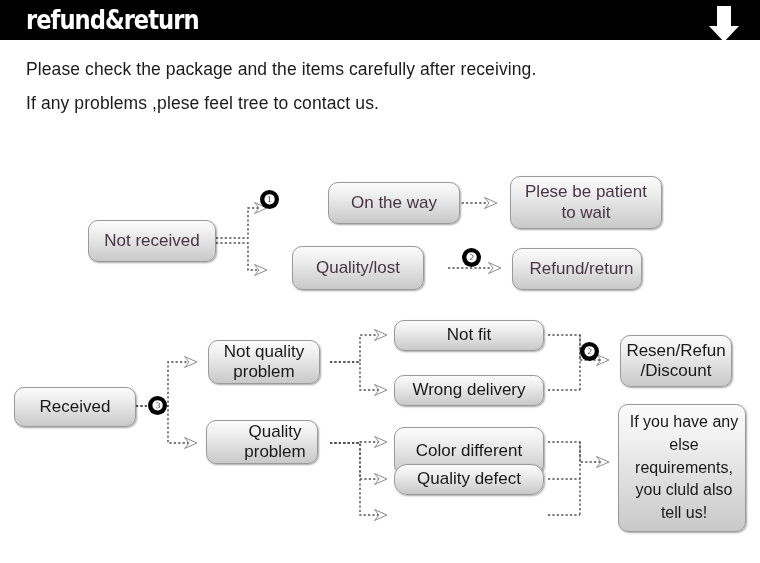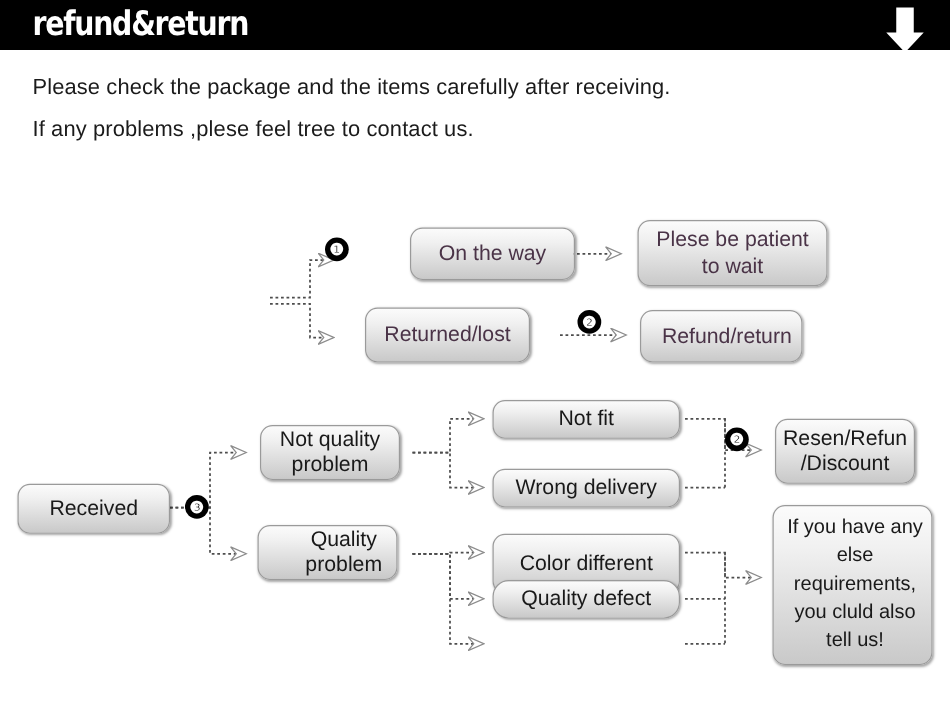--- a/index.html
+++ b/index.html
@@ -177,26 +177,27 @@
     <g stroke="#4d4d4d" stroke-width="1.4" fill="none" stroke-dasharray="2.2,2.2">
 
       <path d="M548,390 L580,390"></path>
       <path d="M580,335 L580,390"></path>
       <path d="M548,479 L580,479"></path>
       <path d="M548,515 L580,515"></path>
       <path d="M580,442 L580,515"></path>
     </g>
   </svg>
 
+  <div class="node purple" style="left:88px; top:220px; width:128px; height:42px;">Not received</div>
 
   <div class="badge" style="left:260px; top:190px;">❶</div>
 
   <div class="node purple" style="left:292px; top:182px; width:132px; height:42px;margin-left:36px;">On the way</div>
 
-  <div class="node purple" style="left:292px; top:246px; width:132px; height:44px;">Returned/lost</div>
+  <div class="node purple" style="left:292px; top:246px; width:132px; height:44px;">Quality/lost</div>
 
   <div class="node purple" style="left:510px; top:176px; width:152px; height:53px;">Plese be patient to wait</div>
 
   <div class="badge" style="left:462px; top:248px;">❷</div>
 
   <div class="node purple" style="left:512px; top:248px; width:130px; height:42px;padding-left:15px;">Refund/return</div>
 
   <div class="node" style="left:14px; top:387px; width:122px; height:40px;">Received</div>
 
   <div class="badge" style="left:148px; top:396px;">❸</div>

